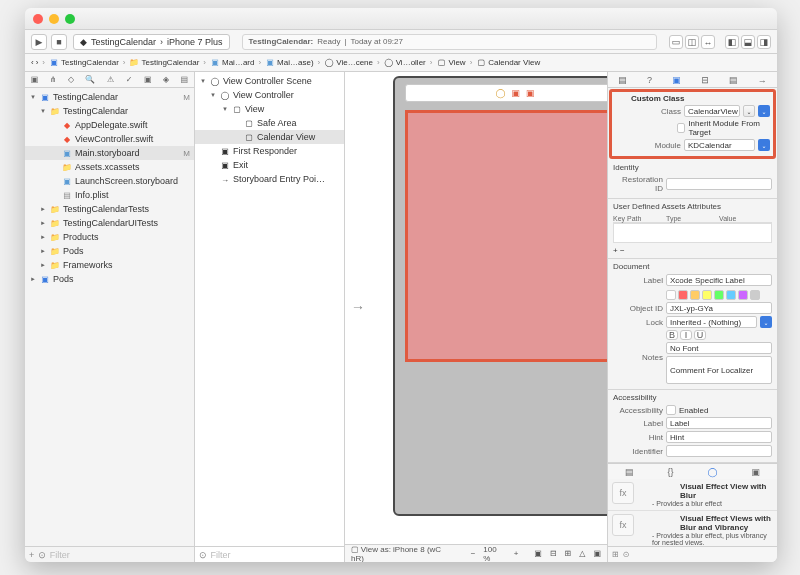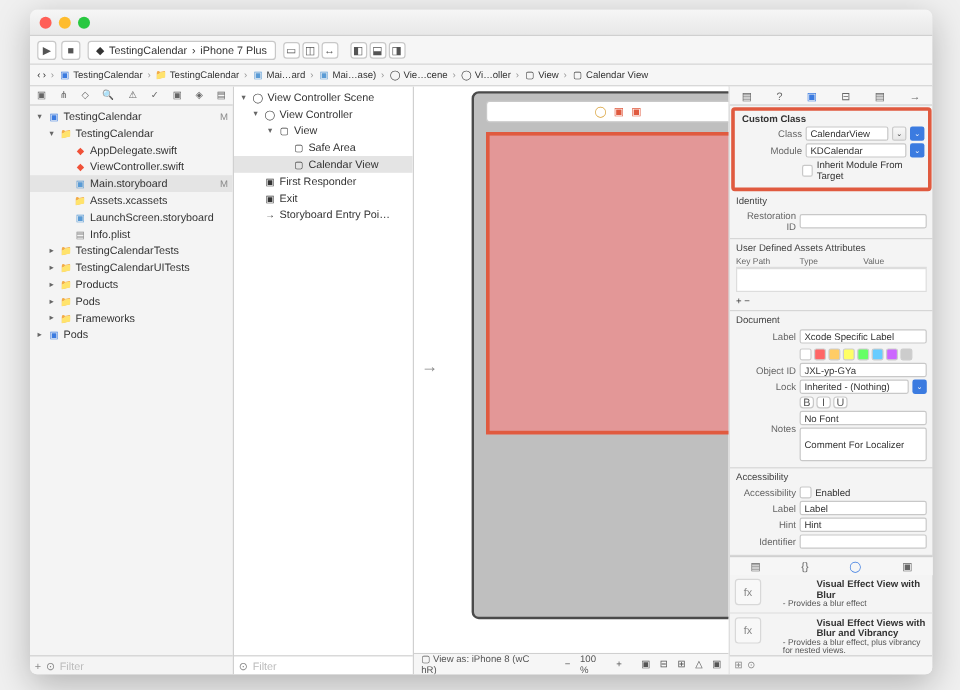--- a/index.html
+++ b/index.html
@@ -50,21 +50,21 @@
 .insp-body { flex: 1; overflow: auto; }
 .section { border-bottom: 1px solid #d6d6d6; padding: 3px 5px; }
 .section h4 { font-size: 8px; font-weight: 400; color: #444; margin-bottom: 3px; }
 .form-row { display: flex; align-items: center; margin: 2px 0; gap: 3px; }
 .form-row label { width: 50px; text-align: right; color: #666; font-size: 8px; }
 .form-row .field { flex: 1; height: 12px; background: #fff; border: 1px solid #c8c8c8; border-radius: 2px; padding: 0 3px; font-size: 8px; color: #333; display: flex; align-items: center; overflow: hidden; }
 .form-row .stepper { width: 12px; height: 12px; background: linear-gradient(#f8f8f8,#e8e8e8); border: 1px solid #c8c8c8; border-radius: 2px; display: flex; align-items: center; justify-content: center; font-size: 6px; }
 .form-row .drop { width: 12px; height: 12px; background: #3b7be0; border-radius: 2px; display: flex; align-items: center; justify-content: center; color: #fff; font-size: 6px; }
 .form-row.checkbox label { width: 50px; }
 .form-row.checkbox .box { width: 10px; height: 10px; border: 1px solid #c8c8c8; background: #fff; border-radius: 2px; }
-.custom-class-box { border: 3px solid #e05a3f; border-radius: 3px; margin: 1px; padding: 2px 3px 3px 6px; }
+.custom-class-box { border: 3px solid #e05a3f; border-radius: 3px; margin: 1px; padding: 2px 3px 3px 19px; }
 .attr-table { padding: 1px 0; }
 .attr-header { display: flex; font-size: 7px; color: #666; border-bottom: 1px solid #ddd; }
 .attr-header span { flex: 1; }
 .attr-empty { height: 20px; background: #fff; border: 1px solid #ddd; }
 .color-swatches { display: flex; gap: 2px; margin-top: 2px; }
 .sw { width: 10px; height: 10px; border: 1px solid #ccc; border-radius: 2px; }
 .library-item { display: flex; gap: 18px; padding: 3px 4px; border-bottom: 1px solid #e0e0e0; }
 .library-item .thumb { width: 22px; height: 22px; background: #f8f8f8; border: 1px solid #d8d8d8; border-radius: 3px; display: flex; align-items: center; justify-content: center; font-size: 9px; color: #888; }
 .library-item .txt { flex: 1; font-size: 7px; color: #555; }
 .library-item .txt b { font-size: 8px; color: #333; display: block; margin-left: 28px; }
@@ -94,20 +94,26 @@
     <div class="tb-group">
       <div class="tb-btn">▶</div>
       <div class="tb-btn">■</div>
     </div>
     <div class="scheme-box">
       <span>◆</span>
       <span>TestingCalendar</span>
       <span>›</span>
       <span>iPhone 7 Plus</span>
     </div>
+    <div class="status-pill">
+      <b>TestingCalendar:</b>
+      <span>Ready</span>
+      <span>|</span>
+      <span>Today at 09:27</span>
+    </div>
     <div class="tb-right">
       <div class="tb-btn">▭</div>
       <div class="tb-btn">◫</div>
       <div class="tb-btn">↔</div>
     </div>
     <div class="tb-right" style="margin-left:4px">
       <div class="tb-btn">◧</div>
       <div class="tb-btn">⬓</div>
       <div class="tb-btn">◨</div>
     </div>
@@ -336,31 +342,31 @@
         <div class="custom-class-box">
           <h4>Custom Class</h4>
           <div class="form-row">
             <label>Class</label>
             <div class="field">
                 <span>CalendarView</span>
               </div>
             <div class="stepper">⌄</div>
             <div class="drop">⌄</div>
           </div>
-          <div class="form-row">
-            <label>Module</label>
-            <div class="field">
-                <span>KDCalendar</span>
-              </div>
-            <div class="drop">⌄</div>
-          </div>
           <div class="form-row checkbox">
             <label></label>
             <div class="box"></div>
             <span>Inherit Module From Target</span>
+          </div>
+          <div class="form-row">
+            <label>Module</label>
+            <div class="field">
+                <span>KDCalendar</span>
+              </div>
+            <div class="drop">⌄</div>
           </div>
         </div>
 
         <div class="section">
           <h4>Identity</h4>
           <div class="form-row">
             <label>Restoration ID</label>
             <div class="field"></div>
           </div>
         </div>

